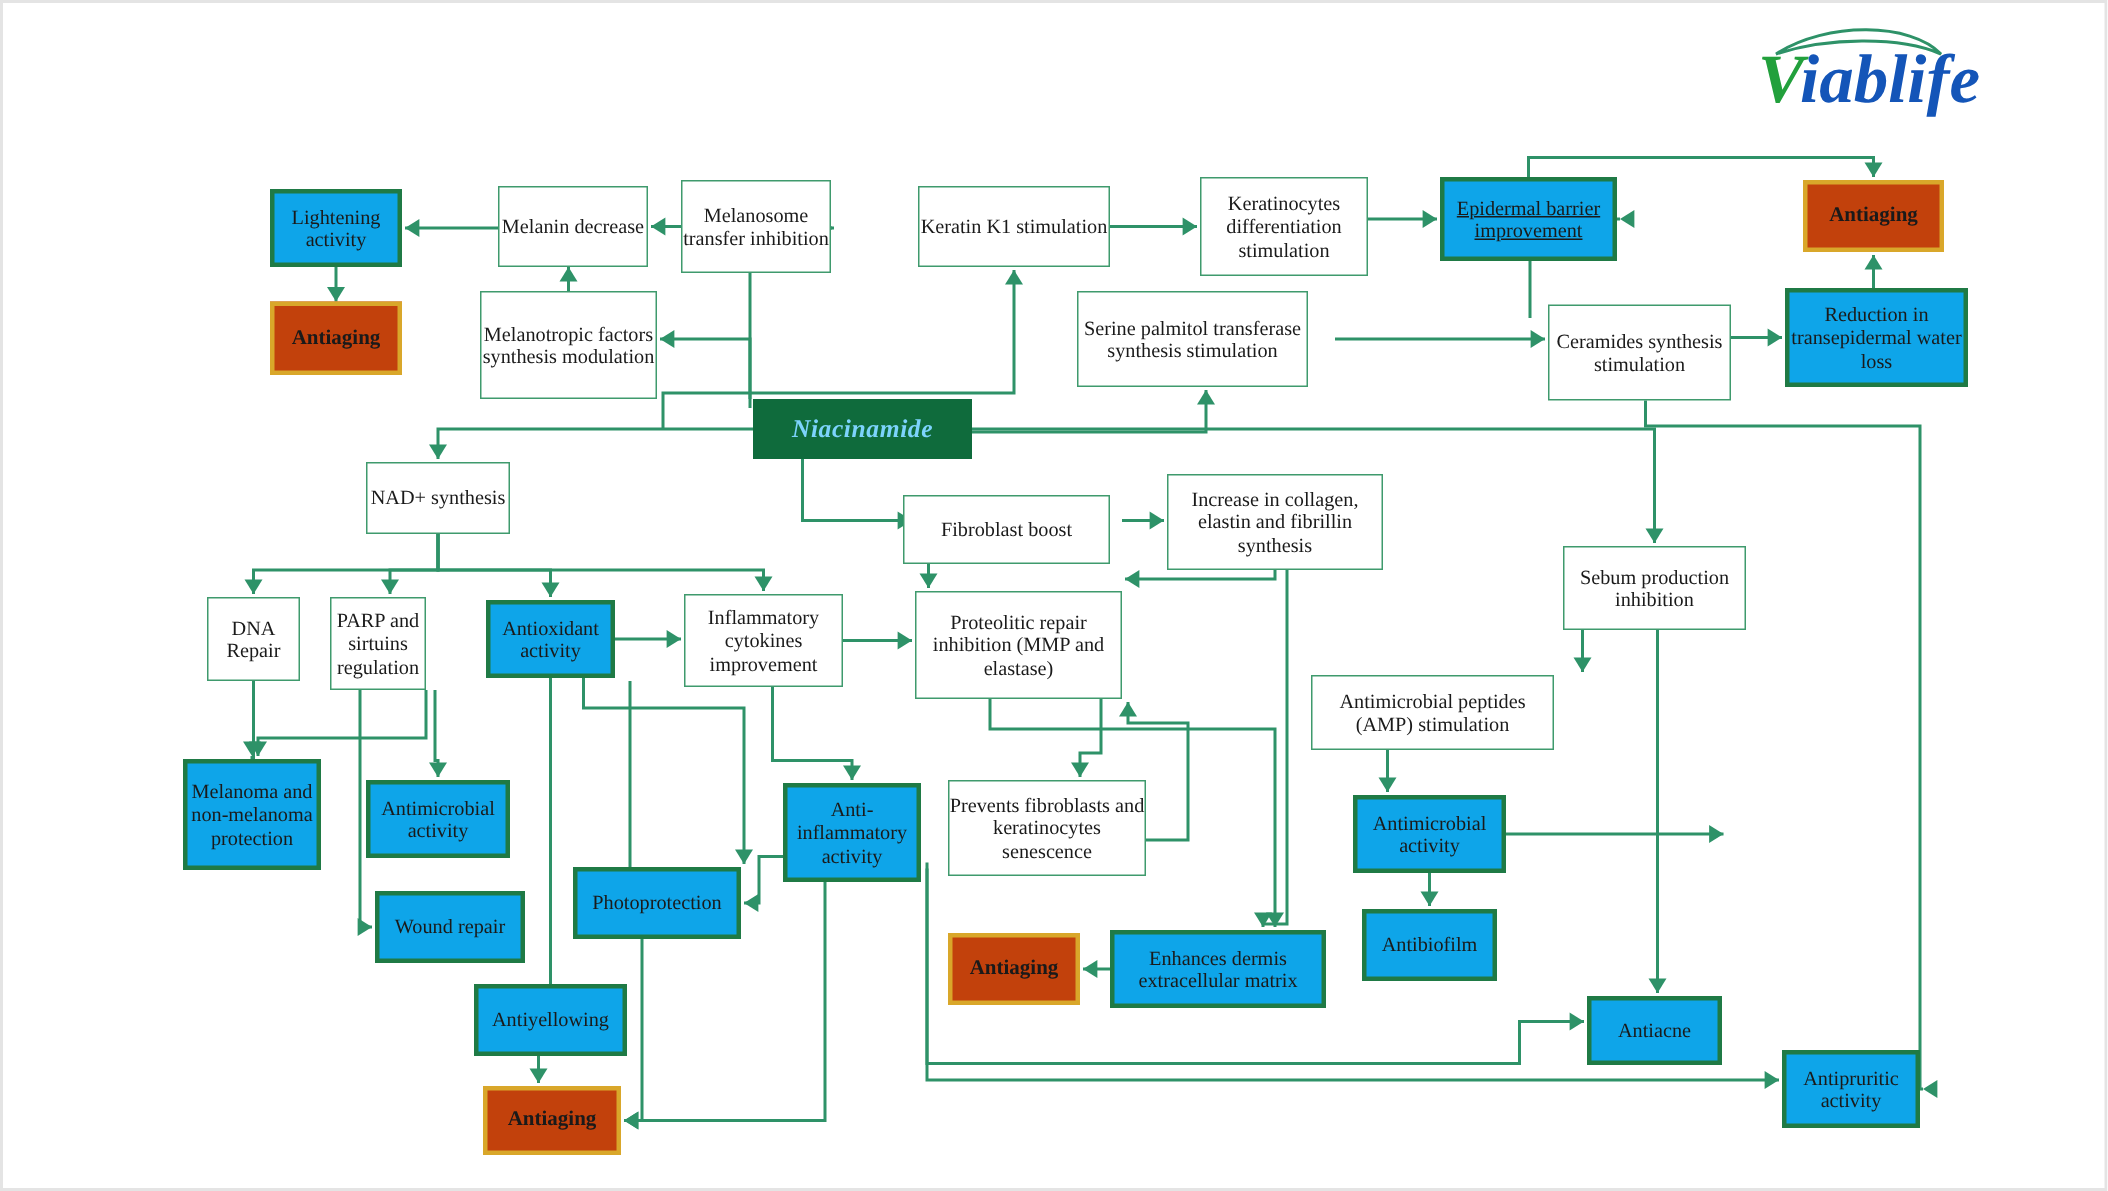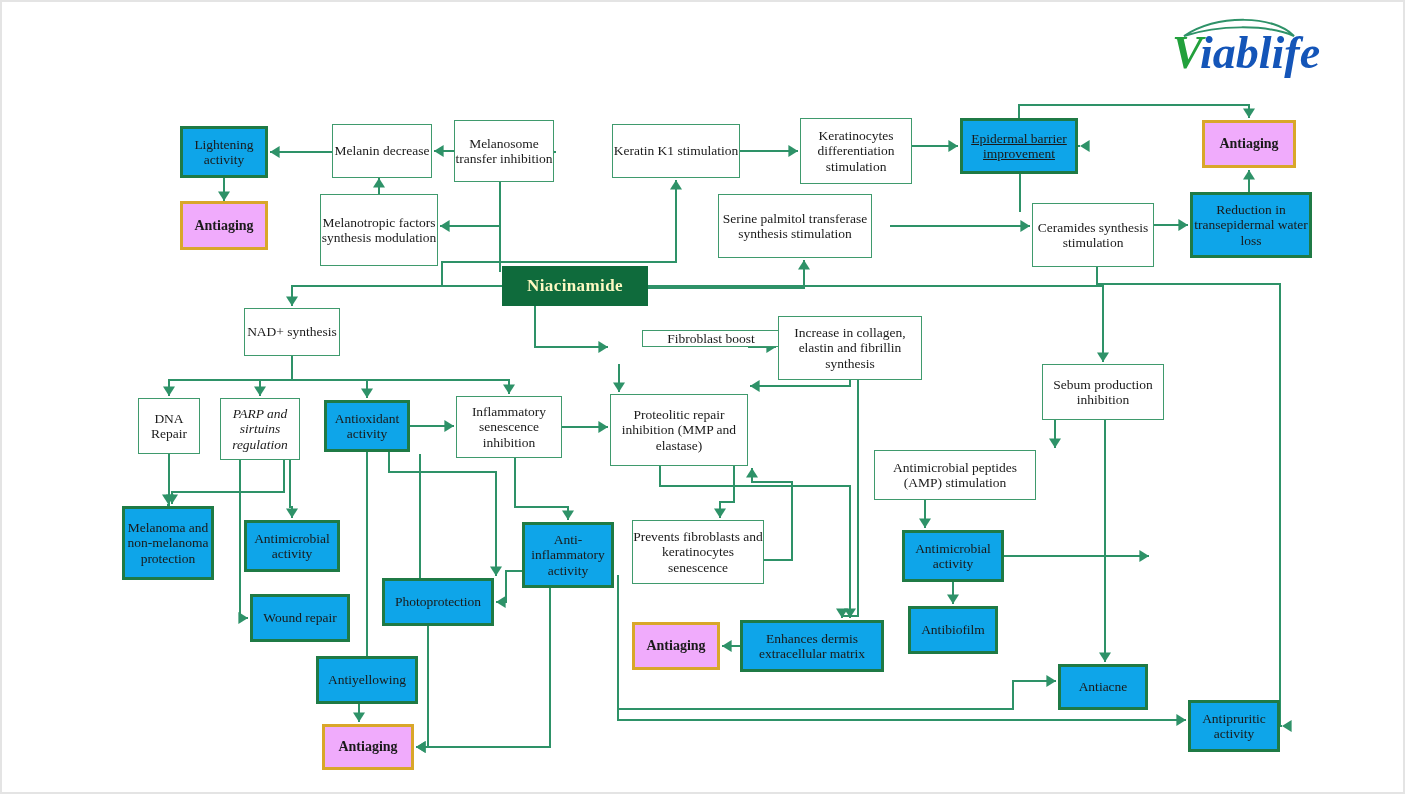--- a/index.html
+++ b/index.html
@@ -7,23 +7,23 @@
   body{font-family:"Liberation Serif", serif;}
   #page{position:relative;width:1405px;height:794px;background:#ffffff;
         box-sizing:border-box;border:2px solid #e4e4e4;overflow:hidden;}
   #canvas{position:absolute;left:0;top:0;width:1405px;height:794px;}
   .logo{position:absolute;left:1168px;top:14px;width:185px;height:62px;}
   .node{position:absolute;box-sizing:border-box;display:flex;align-items:center;
         justify-content:center;text-align:center;line-height:1.12;color:#1a1a1a;
         font-family:"Liberation Serif", serif;}
   .n-plain{background:#ffffff;border:1.6px solid #3f9a6d;font-size:13.5px;}
   .n-green{background:#0ea5e9;border:3px solid #1f7a45;font-size:13.5px;}
-  .n-amber{background:#f0abfc;border:3px solid #d9a72a;font-size:14px;font-weight:bold;}
-  .n-dark{background:#0f6b3c;border:2px solid #0f6b3c;color:#fef9c3;font-weight:bold;
-          font-size:17px;letter-spacing:.4px;}
+  .n-amber{background:#c2410c;border:3px solid #d9a72a;font-size:14px;font-weight:bold;}
+  .n-dark{background:#0f6b3c;border:2px solid #0f6b3c;color:#7dd3fc;font-weight:bold;
+          font-size:17px;letter-spacing:.4px;font-style:italic;}
   svg line, svg path, svg polyline{stroke:#2e9268;stroke-width:2;fill:none;}
   svg polygon.head{fill:#2e9268;stroke:none;}
 </style>
 </head>
 <body>
 
 <div id="page">
 
   <svg id="canvas" viewBox="0 0 1405 794" xmlns="http://www.w3.org/2000/svg">
     <g id="edges">
@@ -178,37 +178,37 @@
       </div>
       <div class="node n-green" style="left: 1188px; top: 190px; width: 122px; height: 66px;">
         <span>Reduction in transepidermal water loss</span>
       </div>
       <div class="node n-dark" style="left: 500px; top: 264px; width: 146px; height: 40px;">
         <span>Niacinamide</span>
       </div>
       <div class="node n-plain" style="left: 242px; top: 306px; width: 96px; height: 48px;">
         <span>NAD+ synthesis</span>
       </div>
-      <div class="node n-plain" style="left: 640px; top: 328px; width: 138px; height: 17px;">
+      <div class="node n-plain" style="left: 600px; top: 328px; width: 138px; height: 46px;">
         <span>Fibroblast boost</span>
       </div>
       <div class="node n-plain" style="left: 776px; top: 314px; width: 144px; height: 64px;">
         <span>Increase in collagen, elastin and fibrillin synthesis</span>
       </div>
       <div class="node n-plain" style="left: 136px; top: 396px; width: 62px; height: 56px;">
         <span>DNA Repair</span>
       </div>
-      <div class="node n-plain" style="left: 218px; top: 396px; width: 80px; height: 62px; font-style: italic;">
+      <div class="node n-plain" style="left: 218px; top: 396px; width: 64px; height: 62px;">
         <span>PARP and sirtuins regulation</span>
       </div>
       <div class="node n-green" style="left: 322px; top: 398px; width: 86px; height: 52px;">
         <span>Antioxidant activity</span>
       </div>
       <div class="node n-plain" style="left: 454px; top: 394px; width: 106px; height: 62px;">
-        <span>Inflammatory senescence inhibition</span>
+        <span>Inflammatory cytokines improvement</span>
       </div>
       <div class="node n-plain" style="left: 608px; top: 392px; width: 138px; height: 72px;">
         <span>Proteolitic repair inhibition (MMP and elastase)</span>
       </div>
       <div class="node n-plain" style="left: 872px; top: 448px; width: 162px; height: 50px;">
         <span>Antimicrobial peptides (AMP) stimulation</span>
       </div>
       <div class="node n-plain" style="left: 1040px; top: 362px; width: 122px; height: 56px;">
         <span>Sebum production inhibition</span>
       </div>

